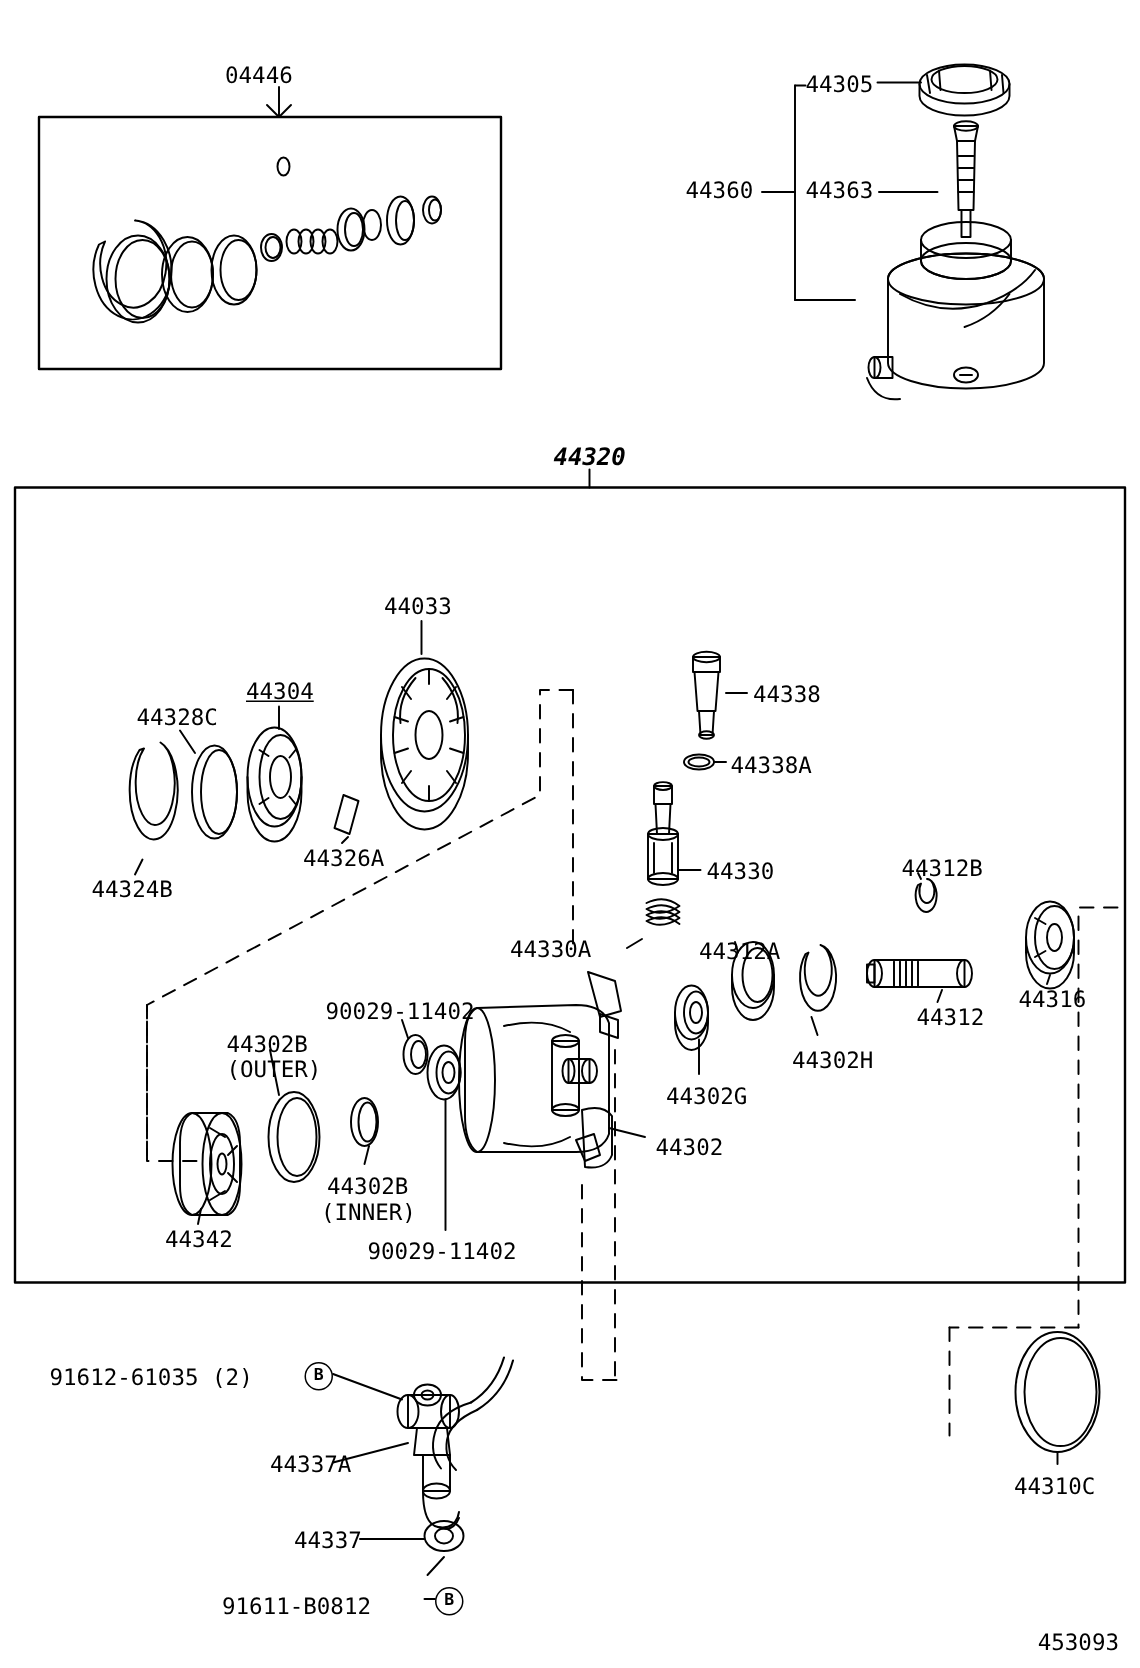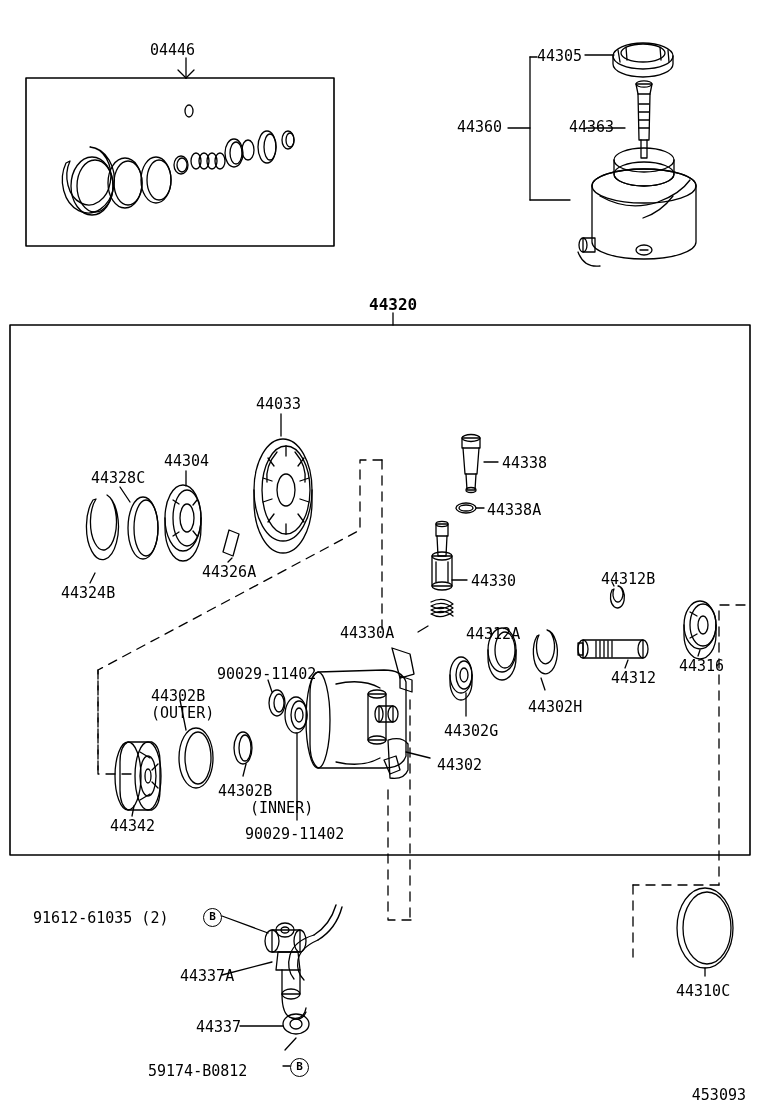--- a/index.html
+++ b/index.html
@@ -57,49 +57,49 @@
   }
 </style>
 </head>
 <body>
 
 <div id="sheet">
 
   <div class="lbl" style="left:150px; top:42px;">04446</div>
   <div class="lbl" style="left:537px; top:48px;">44305</div>
   <div class="lbl" style="left:457px; top:119px;">44360</div>
-  <div class="lbl" style="left:537px; top:119px;margin-left:32px;">44363</div>
-  <div class="lbl big" style="left:369px; top:296px;">44320</div>
+  <div class="lbl" style="left:537px; top:119px;">44363</div>
+  <div class="lbl big" style="left:369px; top:296px;font-style:italic;">44320</div>
   <div class="lbl" style="left:256px; top:396px;">44033</div>
-  <div class="lbl" style="left:164px; top:453px;">44304</div>
+  <div class="lbl" style="left:164px; top:453px;text-decoration:underline;">44304</div>
   <div class="lbl" style="left:91px; top:470px;text-align:center;">44328C</div>
   <div class="lbl" style="left:202px; top:564px;">44326A</div>
   <div class="lbl" style="left:61px; top:585px;">44324B</div>
   <div class="lbl" style="left:502px; top:455px;text-align:right;">44338</div>
   <div class="lbl" style="left:487px; top:502px;text-align:center;">44338A</div>
   <div class="lbl" style="left:471px; top:573px;text-align:center;">44330</div>
   <div class="lbl" style="left:340px; top:625px;">44330A</div>
   <div class="lbl" style="left:466px; top:626px;text-align:right;">44312A</div>
   <div class="lbl" style="left:601px; top:571px;">44312B</div>
   <div class="lbl" style="left:611px; top:670px;">44312</div>
   <div class="lbl" style="left:679px; top:658px;">44316</div>
   <div class="lbl" style="left:528px; top:699px;">44302H</div>
   <div class="lbl" style="left:444px; top:723px;">44302G</div>
   <div class="lbl" style="left:217px; top:666px;">90029-11402</div>
   <div class="lbl" style="left:151px; top:688px;">44302B</div>
   <div class="lbl" style="left:151px; top:705px;">(OUTER)</div>
   <div class="lbl" style="left:437px; top:757px;">44302</div>
   <div class="lbl" style="left:218px; top:783px;">44302B</div>
-  <div class="lbl" style="left:214px; top:800px;margin-left:36px;">(INNER)</div>
+  <div class="lbl" style="left:214px; top:800px;">(INNER)</div>
   <div class="lbl" style="left:110px; top:818px;">44342</div>
   <div class="lbl" style="left:245px; top:826px;">90029-11402</div>
   <div class="lbl" style="left:33px; top:910px;">91612-61035 (2)</div>
   <div class="lbl" style="left:180px; top:968px;">44337A</div>
   <div class="lbl" style="left:196px; top:1019px;text-align:right;">44337</div>
-  <div class="lbl" style="left:148px; top:1063px;">59174-B0812</div>
+  <div class="lbl" style="left:148px; top:1063px;">91611-B0812</div>
   <div class="lbl" style="left:676px; top:983px;">44310C</div>
 
   <div class="footer-id">453093</div>
 
   <div class="circ-b" style="left:203px; top:908px;">B</div>
   <div class="circ-b" style="left:290px; top:1058px;">B</div>
 
   <div class="svgwrap">
   <svg width="760" height="1112" viewBox="0 0 760 1112" xmlns="http://www.w3.org/2000/svg" fill="none" stroke="#000" stroke-width="1.3" stroke-linecap="round" stroke-linejoin="round">
 

